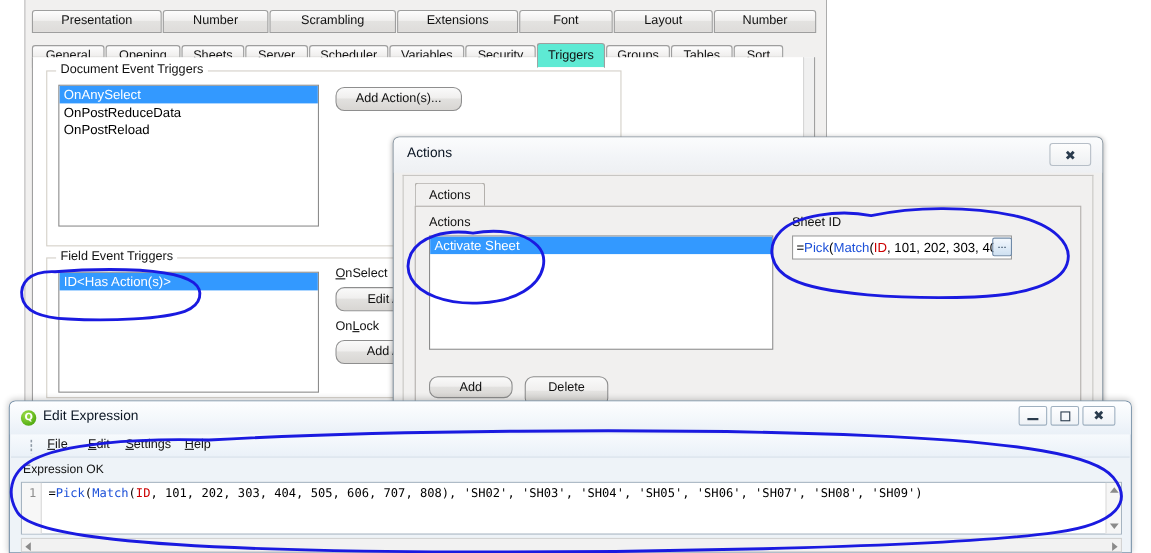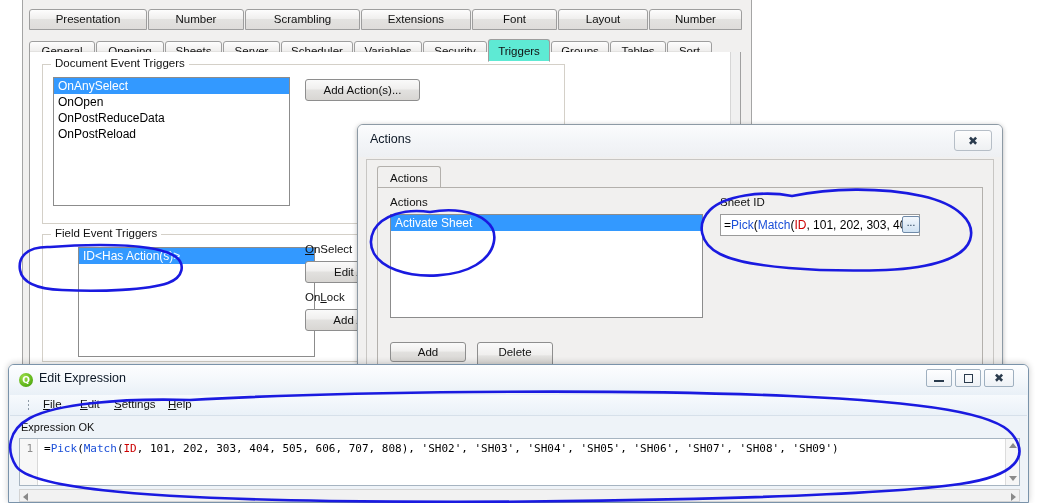--- a/index.html
+++ b/index.html
@@ -61,21 +61,21 @@
   .listbox {
     position: absolute; background: #fff; border: 1px solid #8c8c8c;
     overflow: hidden;
   }
   .lbitem { font-size: 12px; padding: 1px 4px; color: #000; height: 16px; line-height: 14px; }
   .lbitem.sel { background: #3399ff; color: #fff; }
 
   .winbtn {
     background: linear-gradient(to bottom,#fafafa 0%,#f0efee 45%,#e2e1df 50%,#d8d6d3 100%);
     border: 1px solid #8e8e8e;
-    border-radius: 3px;
+    border-radius: 8px;
     font-size: 11.5px; color: #111;
     text-align: center;
     cursor: default;
   }
   .winbtn.disabled { color: #9d9d9d; background: linear-gradient(to bottom,#f7f7f7,#eceae8); border-color:#bcbcbc; }
 
   .lbl { position: absolute; font-size: 11.5px; color: #111; }
   .lbl u { text-decoration: underline; }
 
   
@@ -238,34 +238,33 @@
       </div>
     </div>
 
     <div class="tabpage">
 
       <div class="groupbox" style="left:12px; top:12px; width:523px; height:160px;">
         <span class="gbtitle">Document Event Triggers</span>
 
         <div class="listbox" style="left:10px; top:12px; width:237px; height:129px;">
           <div class="lbitem sel"><span>OnAnySelect</span></div>
-          <div class="lbitem"><span>OnOpen</span></div>
           <div class="lbitem"><span>OnPostReduceData</span></div>
           <div class="lbitem"><span>OnPostReload</span></div>
         </div>
 
         <div class="winbtn" style="position:absolute; left:262px; top:14px; width:115px; height:22px; line-height:20px;">
           <span>Add Action(s)...</span>
         </div>
       </div>
 
       <div class="groupbox" style="left:12px; top:182px; width:523px; height:128px;padding-left:24px;">
         <span class="gbtitle">Field Event Triggers</span>
 
-        <div class="listbox" style="left:10px; top:12px; width:237px; height:110px;margin-left:25px;">
+        <div class="listbox" style="left:10px; top:12px; width:237px; height:110px;">
           <div class="lbitem sel"><span>ID&lt;Has Action(s)&gt;</span></div>
         </div>
 
         <div class="lbl" style="left:262px; top:8px;">
           <u>O</u><span>nSelect</span>
         </div>
         <div class="winbtn" style="position:absolute; left:262px; top:26px; width:74px; height:22px; line-height:20px; text-align:right; padding-right:5px;">
           <span>Edit Act</span>
         </div>
 

